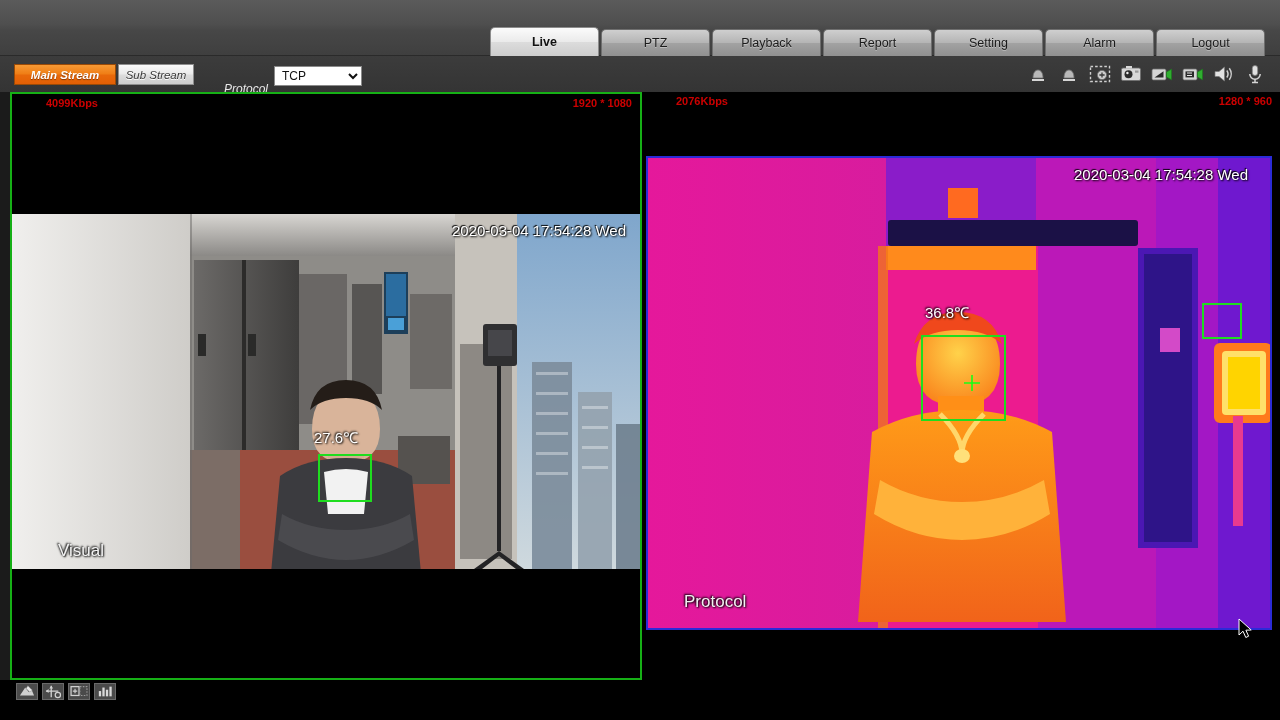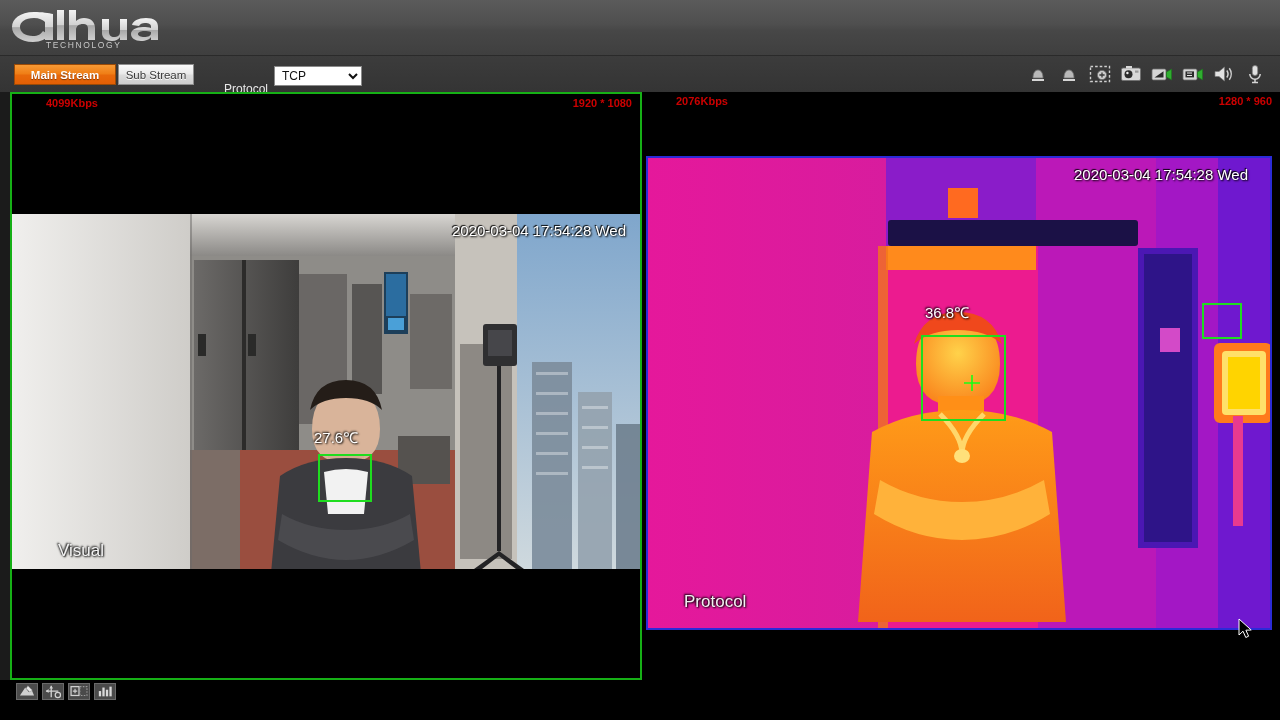--- a/index.html
+++ b/index.html
@@ -33,20 +33,21 @@
   .navtab.active {
     background: linear-gradient(180deg,#fbfbfb 0%,#eaeaea 50%,#dcdcdc 51%,#cdcdcd 100%);
     color: #111; font-weight: bold; height: 29px; line-height: 28px;
     border-color: #8c8c8c;
   }
 
   
   .toolbar {
     position: absolute; left: 0; top: 56px; width: 1280px; height: 36px;
     background: linear-gradient(180deg,#3c3c3c 0%,#343434 100%);
+    font-style: italic;
   }
   .btn-stream {
     position: absolute; top: 8px; height: 21px; width: 102px;
     font-size: 11.5px; text-align: center; line-height: 20px; cursor: pointer;
     border: 1px solid #9b4a06; color: #fff; font-weight: bold;
     background: linear-gradient(180deg,#f79a35 0%,#ef7d15 48%,#e8690a 52%,#e35f05 100%);
     text-shadow: 0 1px 1px rgba(0,0,0,.45);
   }
   #mainStreamBtn { left: 14px; }
   #subStreamBtn {
@@ -123,51 +124,30 @@
     width: 22px; height: 17px; background: #4a4a4a;
     border: 1px solid #6a6a6a; cursor: pointer; display:block;
   }
   .cursor-arrow { position: absolute; left: 1238px; top: 618px; z-index: 40; }
 </style>
 </head>
 <body>
 
 <div class="header">
 
-  <div class="logo">
-    <svg width="160" height="44" viewBox="0 0 160 44">
-      <defs>
-        <linearGradient id="lg" x1="0" y1="0" x2="0" y2="1">
-          <stop offset="0" stop-color="#f2f2f2"></stop>
-          <stop offset="0.5" stop-color="#d2d2d2"></stop>
-          <stop offset="0.52" stop-color="#a8a8a8"></stop>
-          <stop offset="1" stop-color="#cfcfcf"></stop>
-        </linearGradient>
-      </defs>
-      <g fill="url(#lg)">
-        <path d="M26 6 C12 6 4 13 4 21 C4 29 12 36 25 36 C33 36 38 33 41 29 L35 25
-                 C33 28 30 30 25 30 C17 30 12 26 12 21 C12 16 17 12 26 12
-                 C31 12 35 14 37 16 L37 34 L45 34 L45 8 C41 7 34 6 26 6 Z"></path>
-        <rect x="49" y="4" width="7" height="30"></rect>
-        <path d="M61 34 L61 4 L68 4 L68 15 C70 13 73 12 76 12 C83 12 87 16 87 22
-                 L87 34 L80 34 L80 23 C80 19 78 18 75 18 C71 18 68 20 68 24 L68 34 Z"></path>
-        <path d="M112 13 L112 26 C112 30 109 31 106 31 C103 31 101 29 101 26 L101 13
-                 L94 13 L94 27 C94 32 98 35 104 35 C108 35 111 33 112 31 L112 34
-                 L119 34 L119 13 Z"></path>
-        <path d="M138 12 C130 12 125 15 124 19 L131 20 C132 18 134 17 137 17
-                 C141 17 143 18 143 21 L143 22 C141 21 138 21 135 21
-                 C128 21 123 24 123 28 C123 32 127 35 133 35
-                 C138 35 142 33 143 31 L143 34 L150 34 L150 21 C150 15 146 12 138 12 Z
-                 M143 27 C143 30 140 31 136 31 C133 31 130 30 130 28
-                 C130 26 133 25 136 25 C139 25 141 25 143 26 Z"></path>
-      </g>
-      <text x="38" y="42" font-family="'Liberation Sans',sans-serif" font-size="8.5" letter-spacing="1.6" fill="#c8c8c8">TECHNOLOGY</text>
-    </svg>
+
+  <div class="navtabs">
+    <div class="navtab active">Live</div>
+    <div class="navtab">PTZ</div>
+    <div class="navtab">Playback</div>
+    <div class="navtab">Report</div>
+    <div class="navtab">Setting</div>
+    <div class="navtab">Alarm</div>
+    <div class="navtab">Logout</div>
   </div>
-
 </div>
 
 <div class="toolbar">
   <div class="btn-stream" id="mainStreamBtn">Main Stream</div>
   <div class="btn-stream" id="subStreamBtn">Sub Stream</div>
   <span class="protocol-label">Protocol</span>
 </div>
 
 <select class="protocol-select">
   <option>TCP</option>

